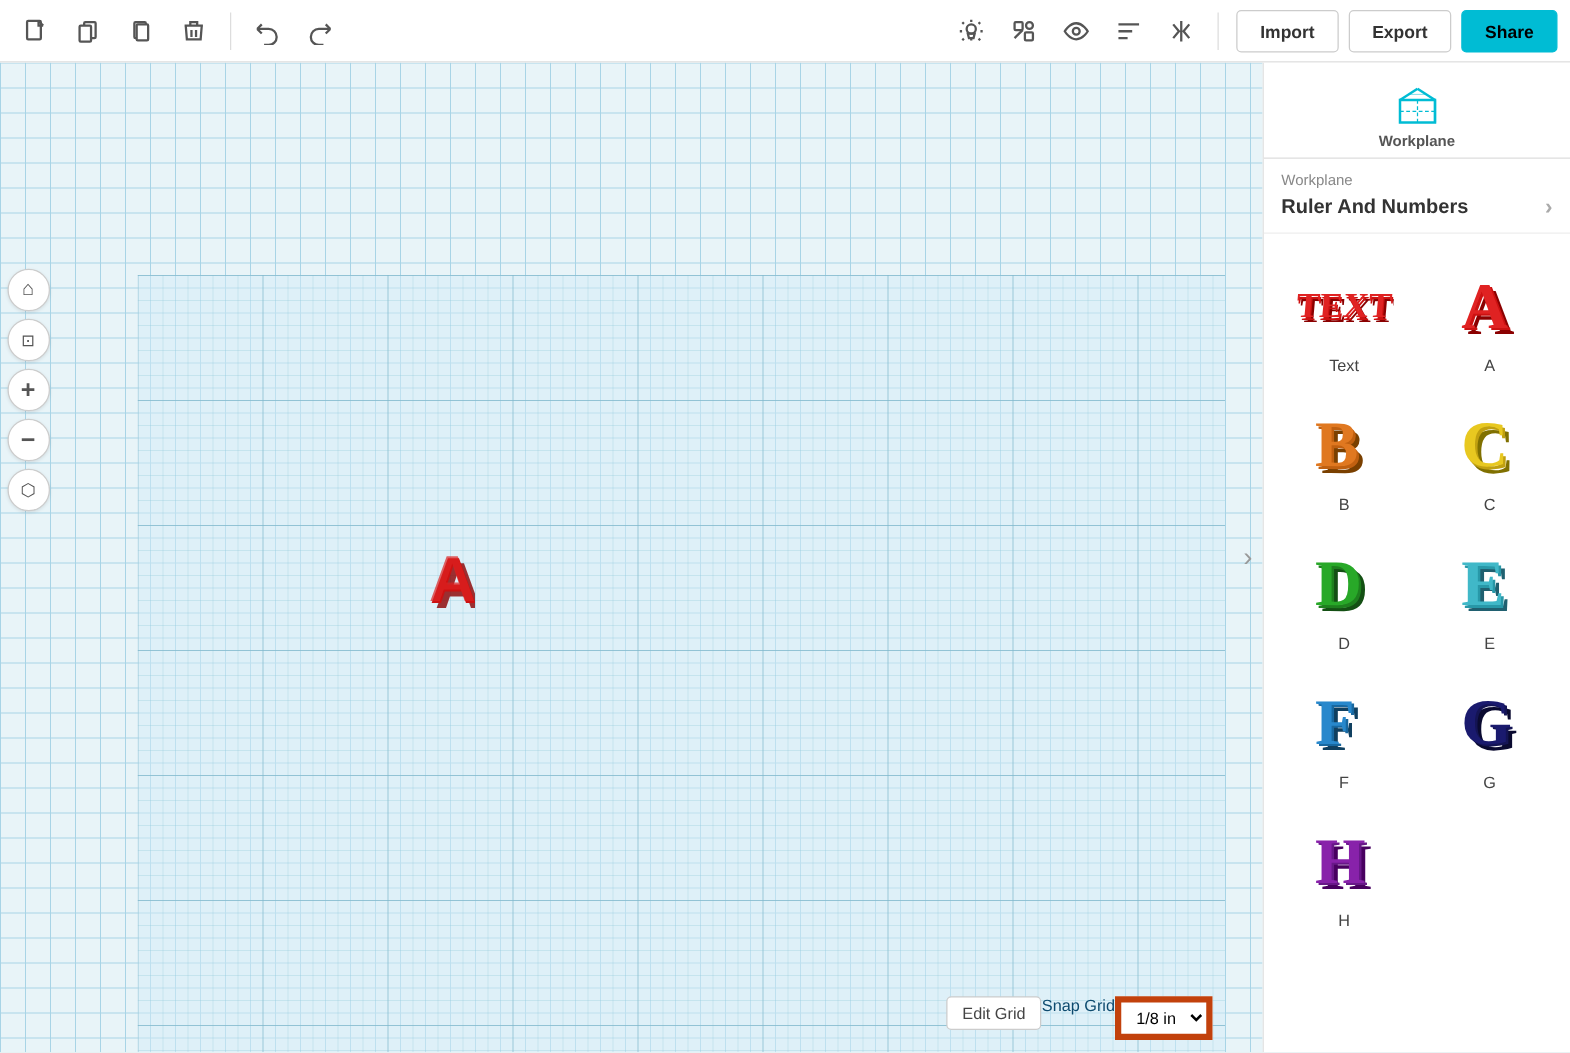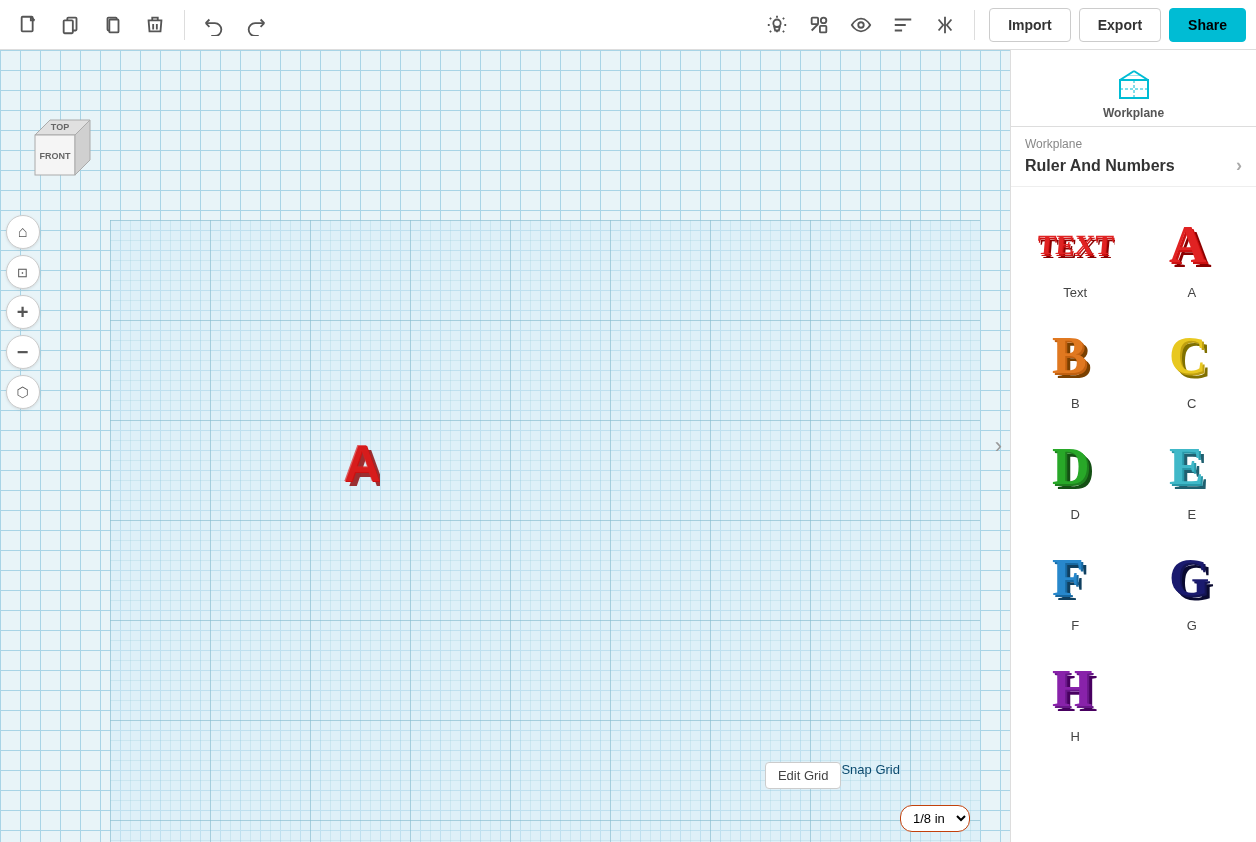--- a/index.html
+++ b/index.html
@@ -125,26 +125,25 @@
       font-size: 13px;
       cursor: pointer;
       color: #444;
     }
     .snap-label {
       font-size: 13px;
       color: #0c4a6e;
     }
     .snap-select {
       padding: 4px 8px;
-      border: 1px solid #c2410c;
-      border-radius: 12px;
+      border: 5px solid #c2410c;
+      border-radius: 0;
       font-size: 13px;
       background: #fff;
       cursor: pointer;
-      margin-top: 43px;
     }
 
     
     .letter-a-3d {
       position: absolute;
       top: 380px;
       left: 310px;
       width: 70px;
       height: 70px;
       display: flex;
@@ -337,32 +336,20 @@
           <pattern id="grid" width="100" height="100" patternUnits="userSpaceOnUse">
             <rect width="100" height="100" fill="url(#smallgrid)"></rect>
             <path d="M 100 0 L 0 0 0 100" fill="none" stroke="#80b8cc" stroke-width="1"></path>
           </pattern>
         </defs>
         <rect width="100%" height="100%" fill="#d4ecf7" opacity="0.5"></rect>
         <rect width="100%" height="100%" fill="url(#grid)"></rect>
       </svg>
     </div>
 
-    <div class="view-cube">
-      <svg width="80" height="90" viewBox="0 0 80 90" xmlns="http://www.w3.org/2000/svg">
-
-        <polygon points="15,25 55,25 70,10 30,10" fill="#e0e0e0" stroke="#aaa" stroke-width="1"></polygon>
-        <text x="40" y="20" text-anchor="middle" font-size="9" font-weight="bold" fill="#666">TOP</text>
-
-        <rect x="15" y="25" width="40" height="40" fill="#f5f5f5" stroke="#aaa" stroke-width="1"></rect>
-        <text x="35" y="49" text-anchor="middle" font-size="9" font-weight="bold" fill="#666">FRONT</text>
-
-        <polygon points="55,25 70,10 70,50 55,65" fill="#d0d0d0" stroke="#aaa" stroke-width="1"></polygon>
-      </svg>
-    </div>
 
     <div class="left-toolbar">
       <button class="left-btn" title="Home view">⌂</button>
       <button class="left-btn" title="Fit to view" style="font-size:13px;">⊡</button>
       <button class="left-btn" title="Zoom in" style="font-size:20px; font-weight:bold;">+</button>
       <button class="left-btn" title="Zoom out" style="font-size:20px; font-weight:bold;">−</button>
       <button class="left-btn" title="Perspective" style="font-size:14px;">⬡</button>
     </div>
 
     <div class="letter-a-3d">

